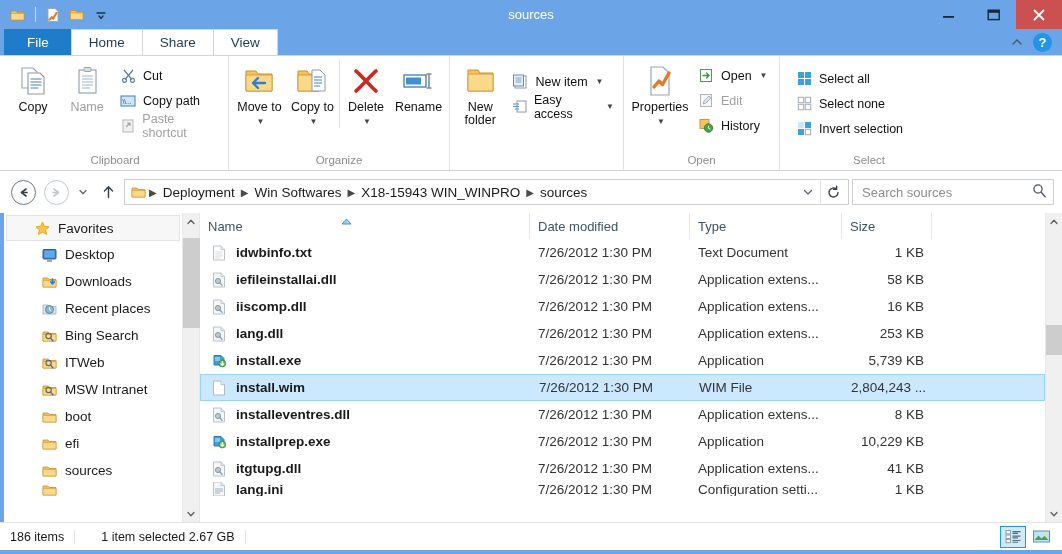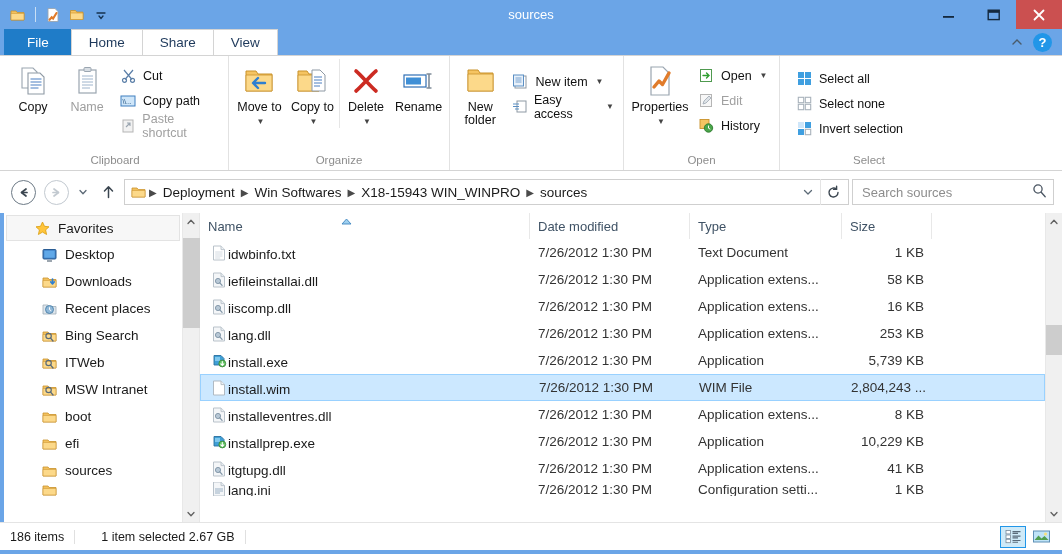--- a/index.html
+++ b/index.html
@@ -160,21 +160,21 @@
   .col-name { width: 330px; flex: 0 0 330px; }
   .col-date { width: 160px; flex: 0 0 160px; }
   .col-type { width: 152px; flex: 0 0 152px; }
   .col-size { width: 90px; flex: 0 0 90px; justify-content: flex-end; }
   .sortmark { position: absolute; left: 140px; top: 0px; }
 
   .rows { flex: 1; overflow: hidden; }
   .row { height: 27px; display: flex; align-items: center; font-size: 13.5px; color: #1a1a1a; }
   .row.selected { background: #cce8ff; border: 1px solid #99d1ff; }
   .cell { padding: 0 8px; white-space: nowrap; overflow: hidden; }
-  .cell-name { width: 330px; flex: 0 0 330px; display: flex; align-items: flex-end; padding-left: 10px; }
+  .cell-name { width: 330px; flex: 0 0 330px; display: flex; align-items: center; gap: 8px; padding-left: 10px; font-weight: bold; }
   .cell-date { width: 160px; flex: 0 0 160px; color: #333; }
   .cell-type { width: 152px; flex: 0 0 152px; color: #333; }
   .cell-size { width: 90px; flex: 0 0 90px; text-align: right; color: #333; justify-content: flex-end; }
   .row.selected .cell-name { padding-left: 9px; }
   .fileicon { width: 18px; height: 18px; flex: 0 0 18px; display: flex; align-items: center; justify-content: center; }
 
   
   .statusbar {
     flex: 0 0 28px; height: 28px; background: #ffffff;
     border-top: 1px solid #e4e4e4;

